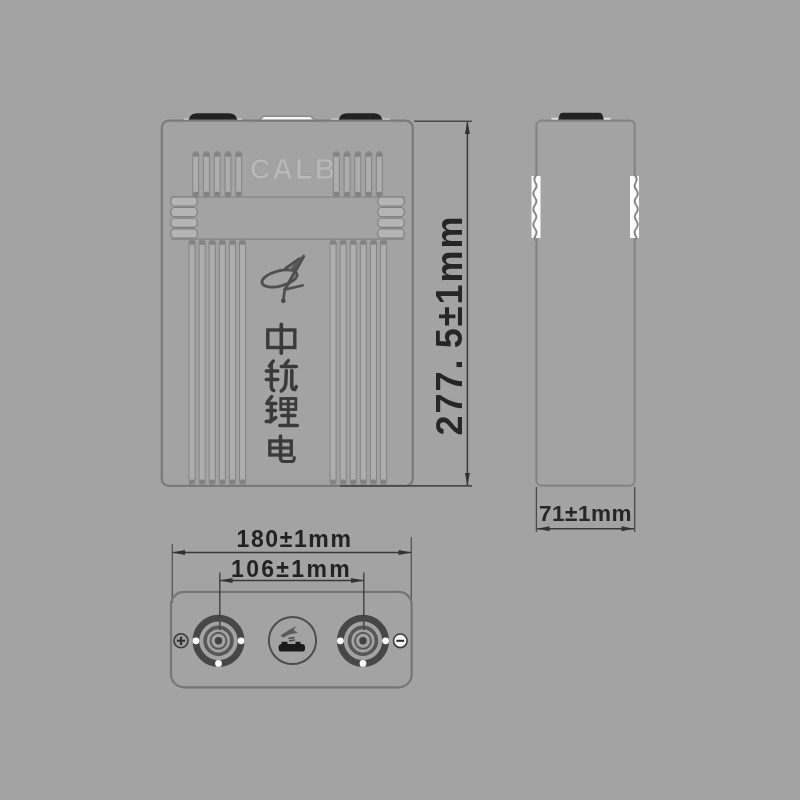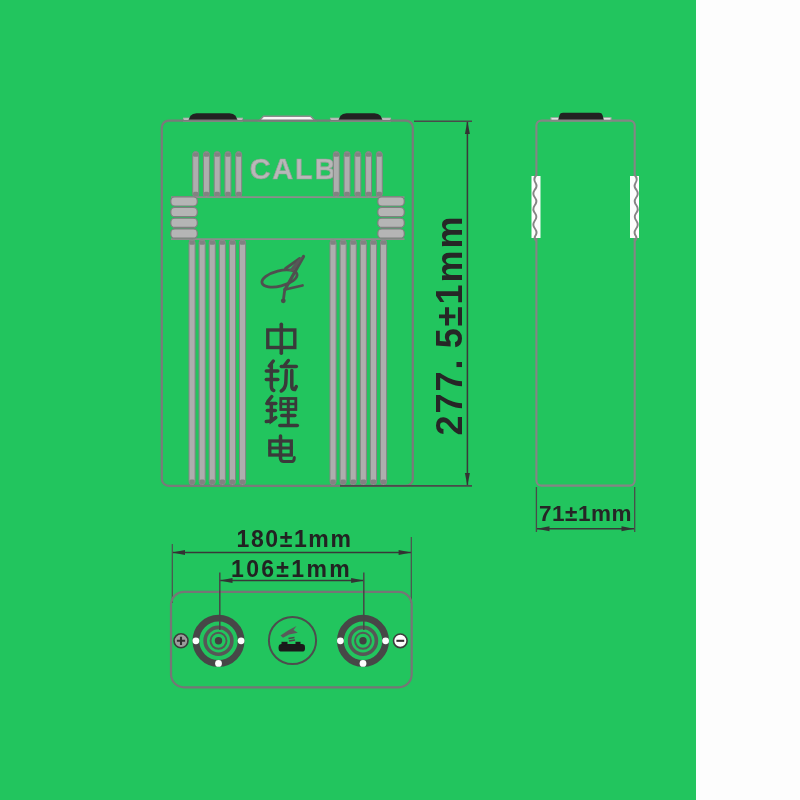--- a/index.html
+++ b/index.html
@@ -1,16 +1,16 @@
 <!DOCTYPE html>
 <html><head>
 <meta charset="utf-8">
 <style>
 html,body{margin:0;padding:0;background:#fdfdfd;}
-#wrap{width:696px;height:800px;position:relative;overflow:hidden;background:#22c55e;}
+#wrap{width:800px;height:800px;position:relative;overflow:hidden;background:#a3a3a3;}
 svg{position:absolute;left:0;top:0;filter:blur(0.65px);}
 text{font-family:"Liberation Sans",sans-serif;}
 </style>
 </head>
 <body>
 <div id="wrap">
 <svg width="800" height="800" viewBox="0 0 800 800" fill="none">
 
 <g id="front">
 

